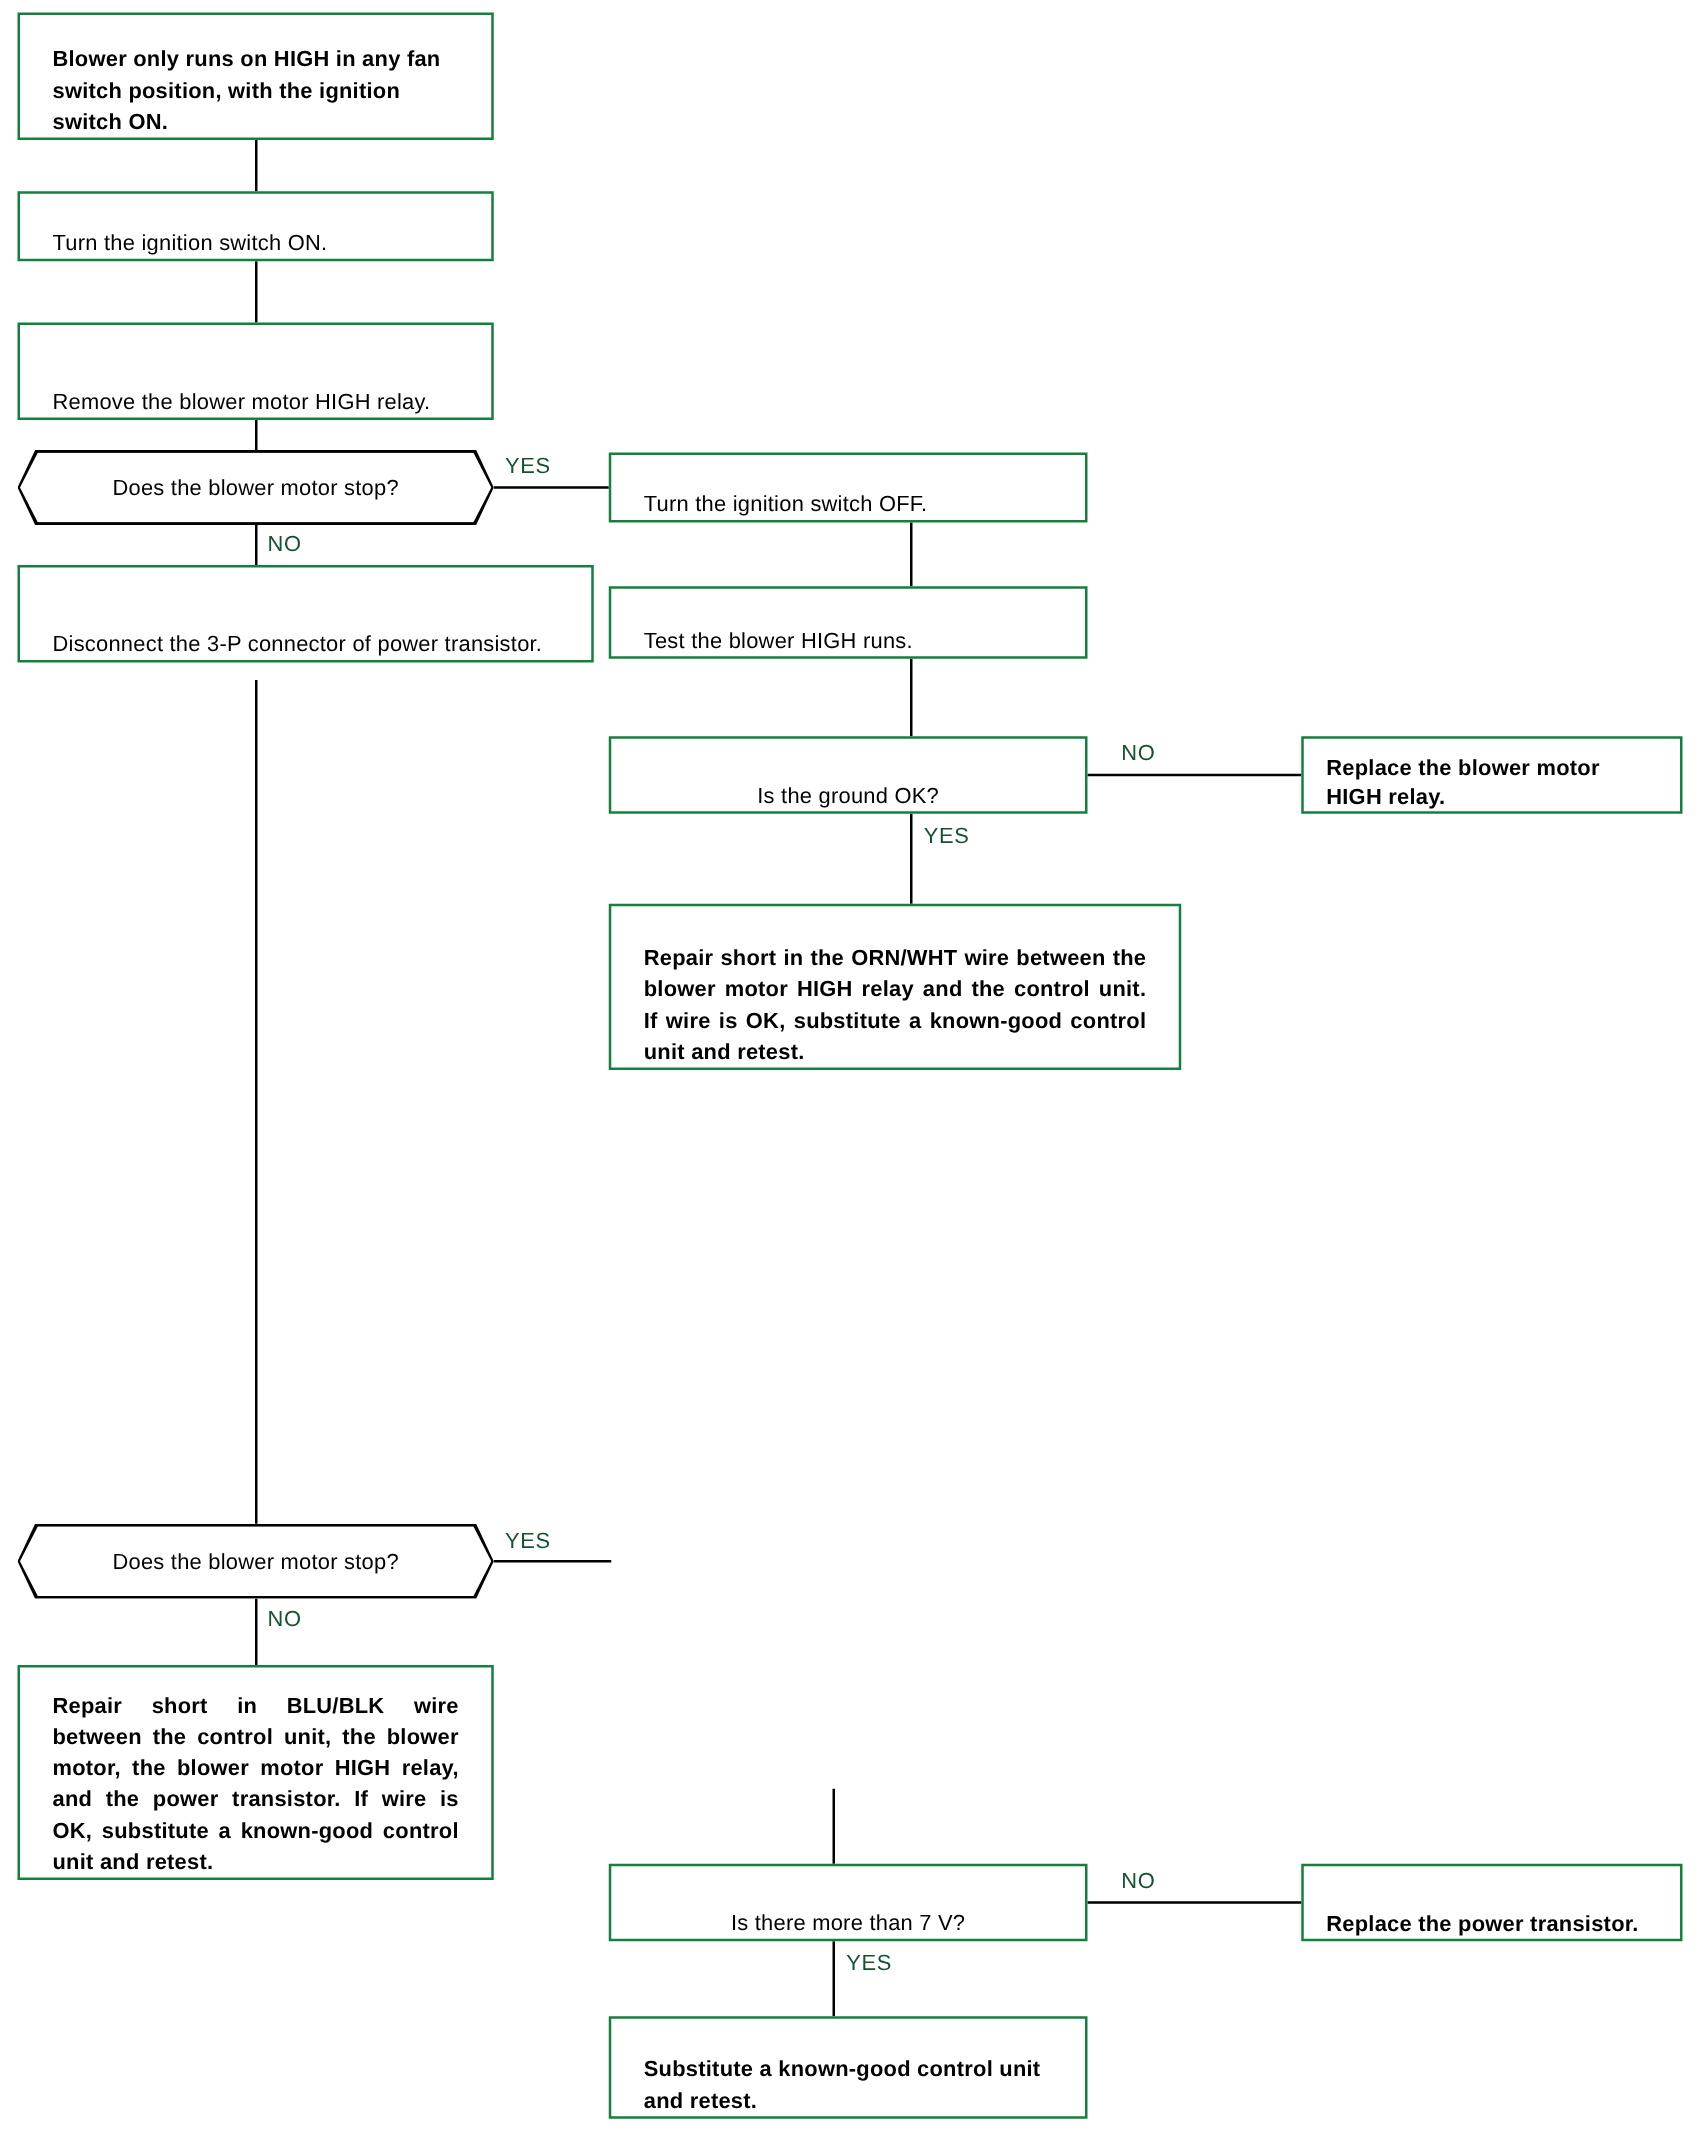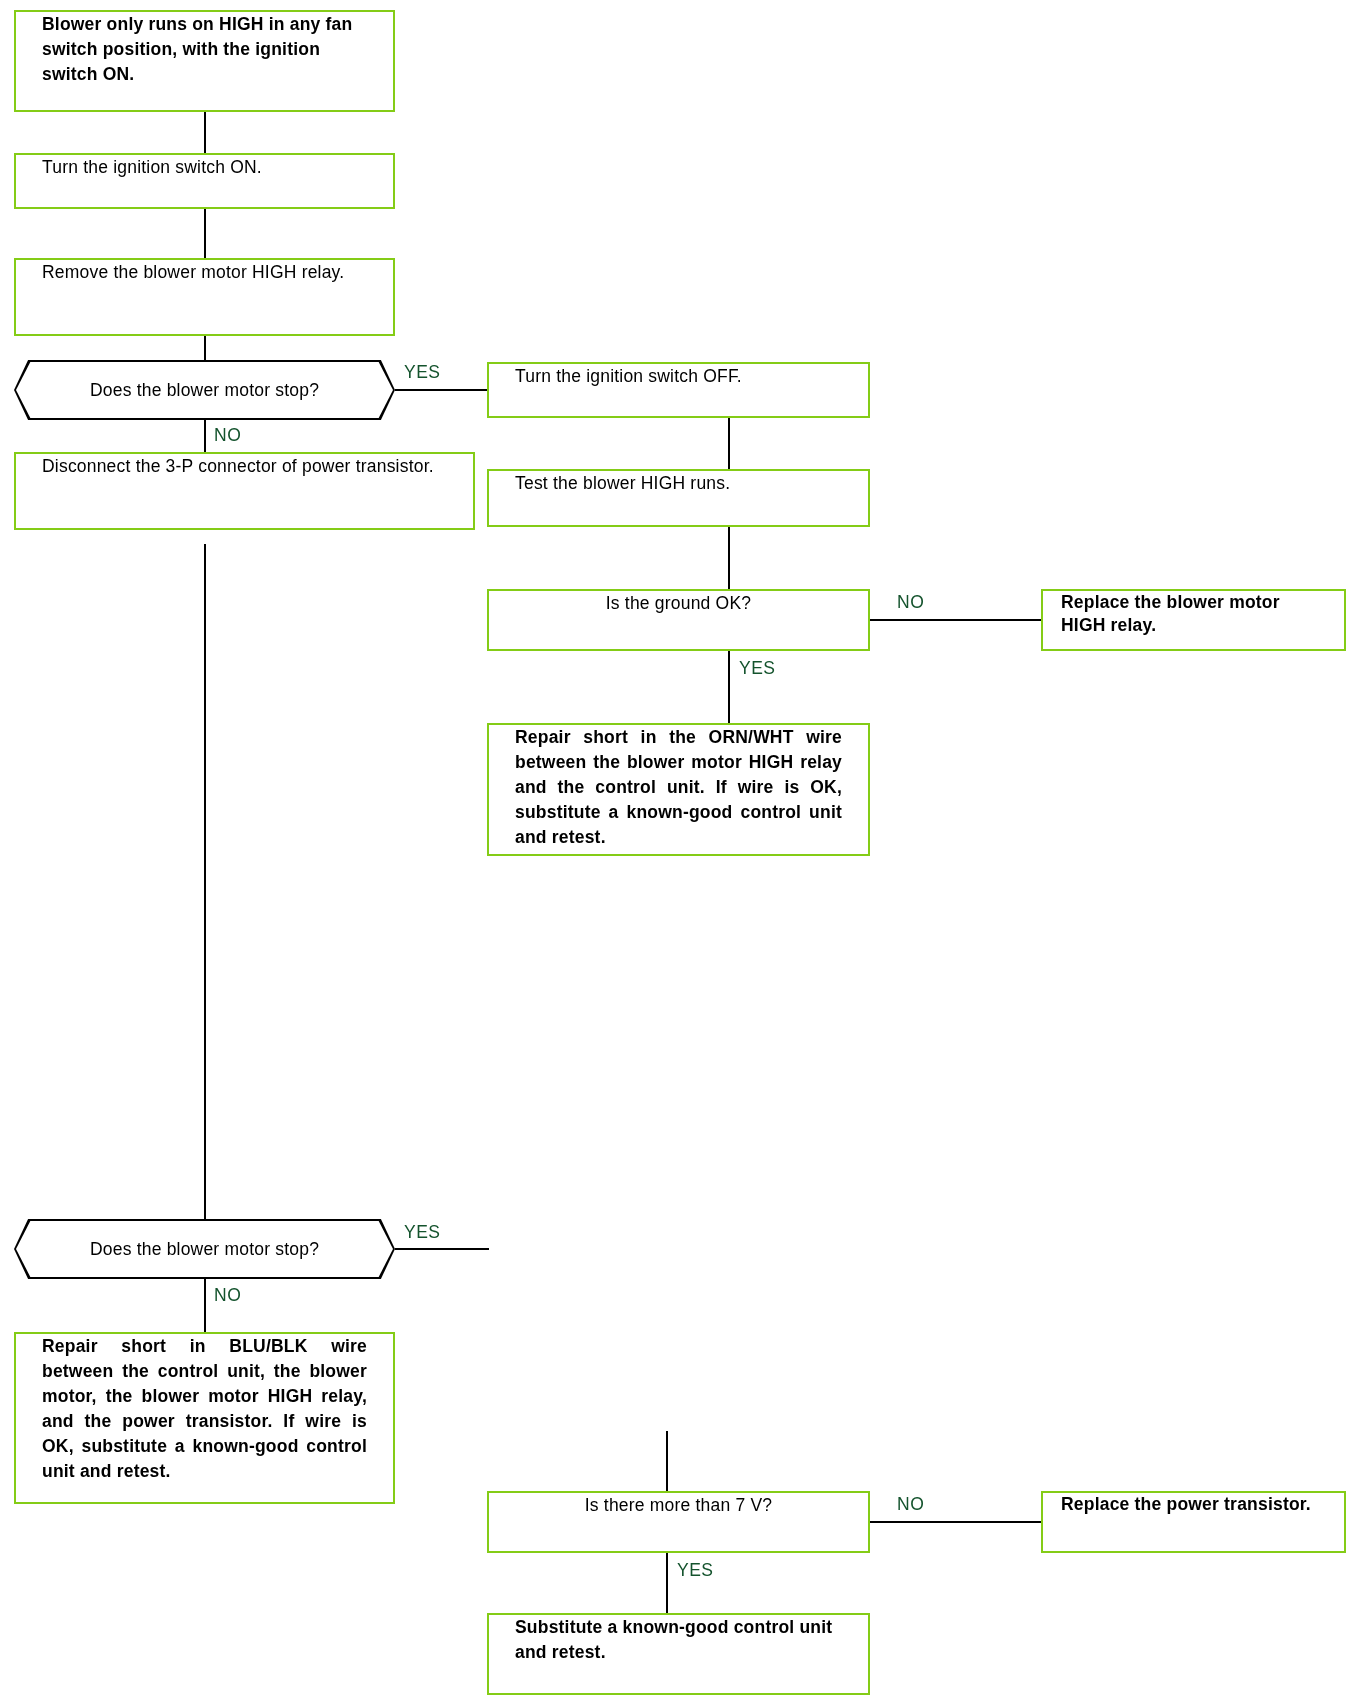--- a/index.html
+++ b/index.html
@@ -14,24 +14,24 @@
     background: #ffffff;
     font-family: "Liberation Sans", sans-serif;
     color: #000000;
     overflow: hidden;
   }
 
   
   .node {
     position: absolute;
     box-sizing: border-box;
-    border: 2px solid #84cc16;
+    border: 2px solid #15803d;
     background: #fff;
     display: flex;
-    align-items: flex-start;
+    align-items: flex-end;
     z-index: 3;
   }
   .node .txt {
     display: block;
     width: 100%;
     padding: 0 26px;
     font-size: 17.5px;
     line-height: 25px;
     letter-spacing: 0.2px;
     white-space: pre-line;
@@ -174,21 +174,21 @@
   <div class="hline" style="left:868px; top:619px; width:175px;"></div>
   <div class="blabel" style="left:897px; top:592px;">NO</div>
 
   <div class="node bold" style="left:1041px; top:589px; width:305px; height:62px;">
     <span class="txt" style="padding:0 18px; line-height:23px;">Replace the blower motor HIGH relay.</span>
   </div>
 
   <div class="vline" style="left:728px; top:649px; height:76px;"></div>
   <div class="blabel" style="left:739px; top:658px;">YES</div>
 
-  <div class="node bold just" style="left:487px; top:723px; width:383px; height:133px;">
+  <div class="node bold just" style="left:487px; top:723px; width:458px; height:133px;">
     <span class="txt">Repair short in the ORN/WHT wire between the blower motor HIGH relay and the control unit. If wire is OK, substitute a known-good control unit and retest.</span>
   </div>
 
 
   <div class="vline" style="left:666px; top:1431px; height:62px;"></div>
 
   <div class="node center" style="left:487px; top:1491px; width:383px; height:62px;">
     <span class="txt">Is there more than 7 V?</span>
   </div>
 

